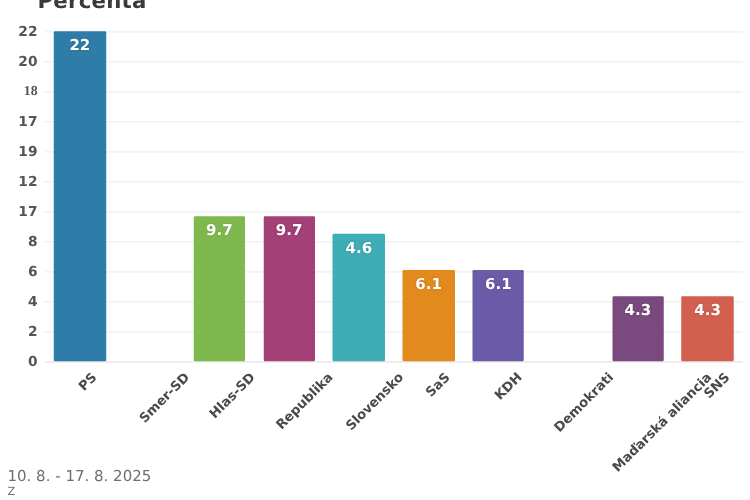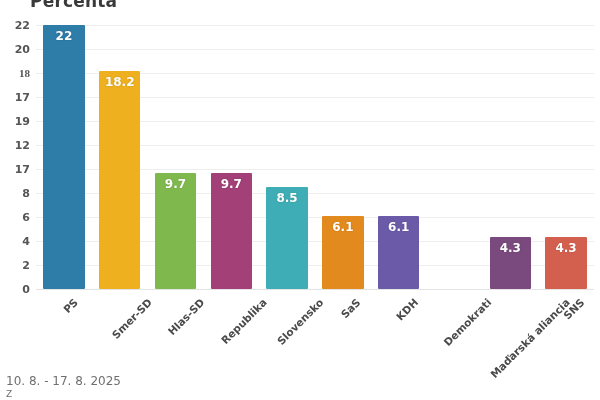--- a/index.html
+++ b/index.html
@@ -187,31 +187,28 @@
         <div class="gridline" style="top: 96px;"></div>
         <div class="gridline" style="top: 72px;"></div>
         <div class="gridline" style="top: 48px;"></div>
         <div class="gridline" style="top: 24px;"></div>
         <div class="gridline" style="top: 0px;"></div>
       </div>
     <div class="bars-layer">
         <div class="bar" style="left: 7.254px; width: 41.292px; height: 264px; background: rgb(46, 124, 168);">
           <span class="bar-value">22</span>
         </div>
-        <div class="bar" style="left: 63.054px; width: 41.292px; height: 218.4px; background: rgb(239, 176, 31);">
-          <span class="bar-value">18.2</span>
-        </div>
         <div class="bar" style="left: 118.854px; width: 41.292px; height: 116.4px; background: rgb(127, 185, 78);">
           <span class="bar-value">9.7</span>
         </div>
         <div class="bar" style="left: 174.654px; width: 41.292px; height: 116.4px; background: rgb(162, 64, 119);">
           <span class="bar-value">9.7</span>
         </div>
         <div class="bar" style="left: 230.454px; width: 41.292px; height: 102px; background: rgb(63, 173, 181);">
-          <span class="bar-value">8.5</span>
+          <span class="bar-value">4.6</span>
         </div>
         <div class="bar" style="left: 286.254px; width: 41.292px; height: 73.2px; background: rgb(227, 138, 30);">
           <span class="bar-value">6.1</span>
         </div>
         <div class="bar" style="left: 342.054px; width: 41.292px; height: 73.2px; background: rgb(107, 90, 168);">
           <span class="bar-value">6.1</span>
         </div>
         <div class="bar" style="left: 453.654px; width: 41.292px; height: 51.6px; background: rgb(122, 74, 126);">
           <span class="bar-value">4.3</span>
         </div>

